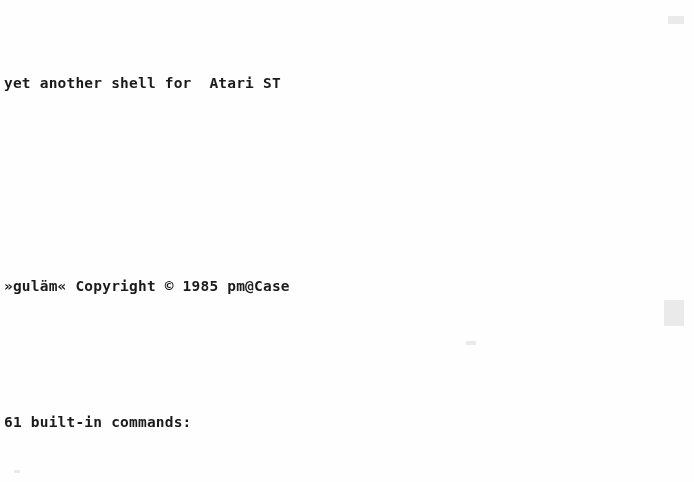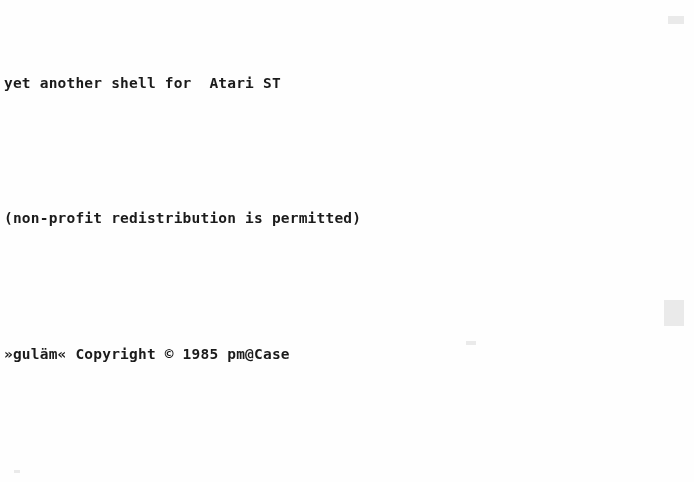--- a/index.html
+++ b/index.html
@@ -55,21 +55,20 @@
 
   <div class="speck" style="left:668px; top:16px; width:16px; height:8px;"></div>
   <div class="speck" style="left:664px; top:300px; width:20px; height:26px;"></div>
   <div class="speck" style="left:466px; top:341px; width:10px; height:4px;"></div>
   <div class="speck" style="left:14px; top:470px; width:6px; height:3px;"></div>
 
   <div class="term">
 
     <div class="line">yet another shell for  Atari ST</div>
     <div class="blank"></div>
-    <div class="line">(non-profit redistribution is permitted)</div>
     <div class="blank"></div>
     <div class="line">»guläm« Copyright © 1985 pm@Case</div>
     <div class="blank"></div>
     <div class="line">61 built-in commands:</div>
 
     
     
     
     
     

